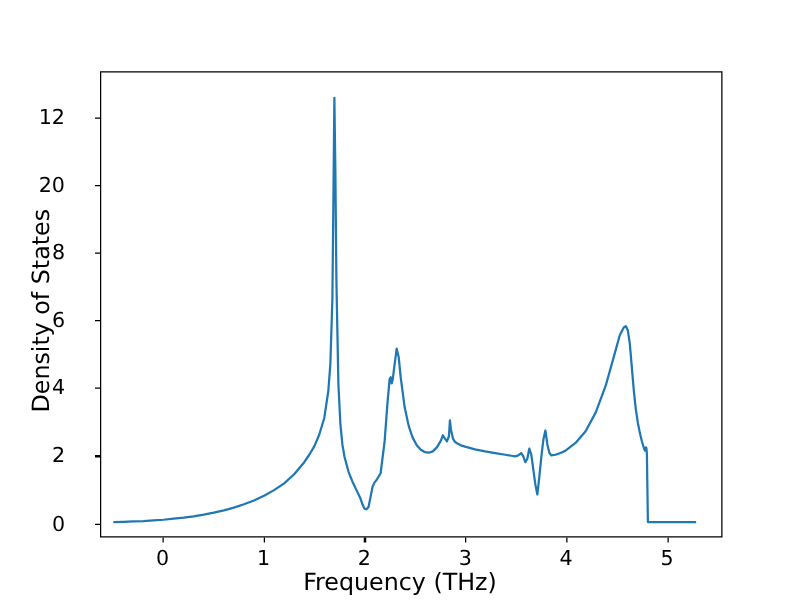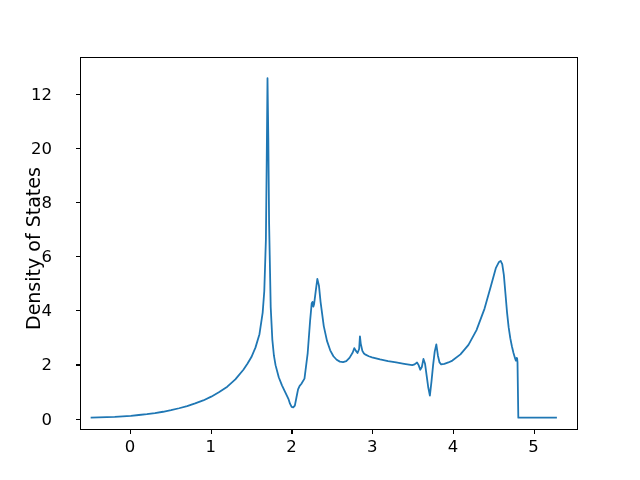--- a/index.html
+++ b/index.html
@@ -117,15 +117,16 @@
       <div class="tickmark ytickmark" style="top: 256.096px;"></div>
       <div class="tick-label ytick-label" style="top: 256.096px;">6</div>
       <div class="tickmark ytickmark" style="top: 201.92px;"></div>
       <div class="tick-label ytick-label" style="top: 201.92px;">8</div>
       <div class="tickmark ytickmark" style="top: 147.744px;"></div>
       <div class="tick-label ytick-label" style="top: 147.744px;">20</div>
       <div class="tickmark ytickmark" style="top: 93.5686px;"></div>
       <div class="tick-label ytick-label" style="top: 93.5686px;">12</div>
     </div>
 
+  <div id="xlabel">Frequency (THz)</div>
   <div id="ylabel">Density of States</div>
 
 </div>
 
 </body></html>

